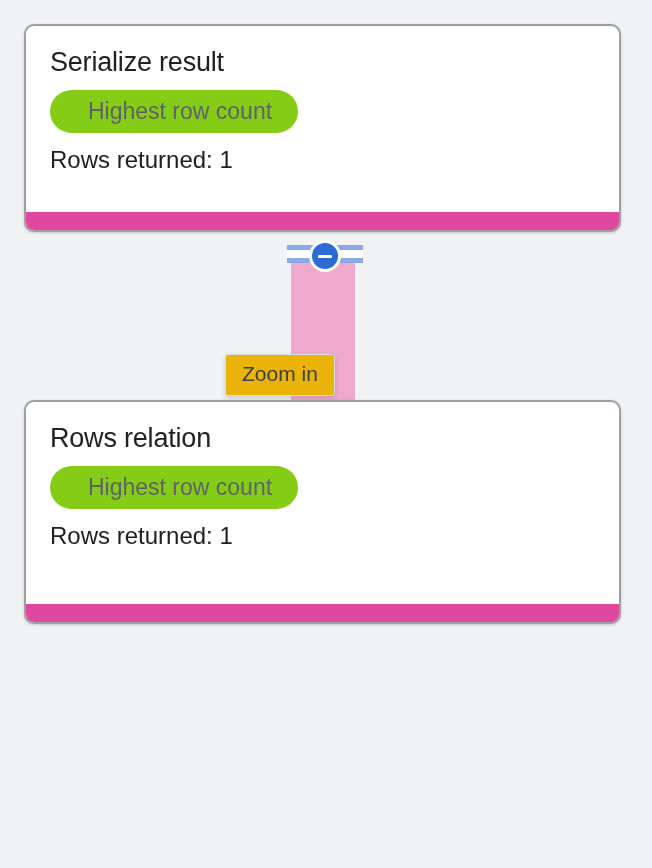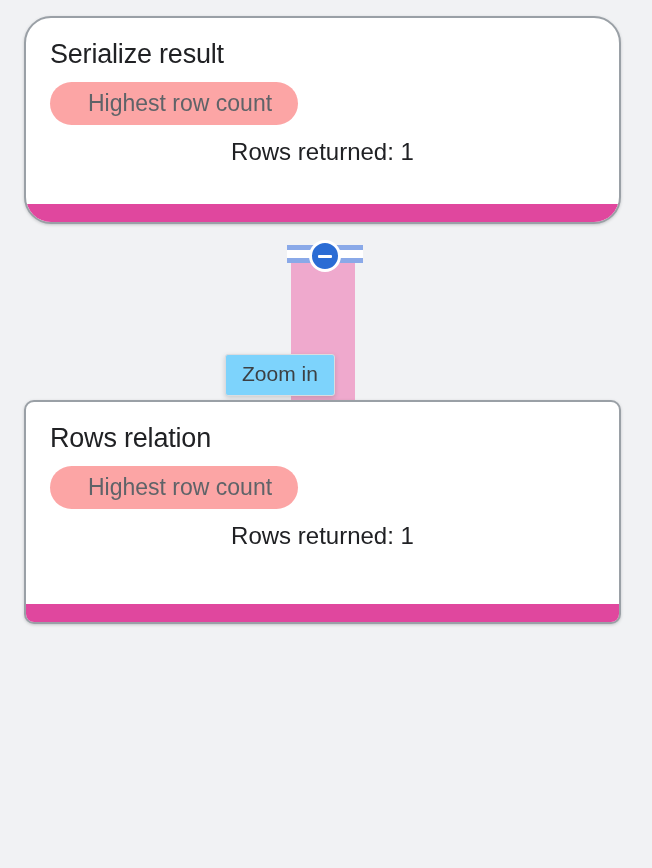--- a/index.html
+++ b/index.html
@@ -40,50 +40,48 @@
     color: #202124;
     font-weight: 400;
     letter-spacing: -0.2px;
     white-space: nowrap;
   }
   .chip {
     display: inline-block;
     margin-top: 12px;
     margin-left: 0px;
     padding: 8px 26px 9px 38px;
-    background: #fca5a5;
+    background: #84cc16;
     border-radius: 22px;
     font-size: 23px;
     line-height: 26px;
     color: #5f6368;
     white-space: nowrap;
   }
   .node-rows {
     margin-top: 13px;
     font-size: 24px;
     line-height: 28px;
     color: #202124;
     white-space: nowrap;
-    text-align: center;
   }
   .node-footer {
     position: absolute;
     left: 0;
     right: 0;
     bottom: 0;
     height: 18px;
     background: #e0479e;
   }
 
   #node-serialize {
     left: 24px;
-    top: 16px;
+    top: 24px;
     width: 597px;
     height: 208px;
-    border-radius: 27px;
   }
   #node-unit {
     left: 24px;
     top: 400px;
     width: 597px;
     height: 224px;
   }
 
   
   .edge {
@@ -151,21 +149,21 @@
     background: #ffffff;
     border-radius: 1px;
   }
 
   
   .tooltip {
     position: absolute;
     left: 225px;
     top: 354px;
     padding: 7px 16px 9px 16px;
-    background: #7dd3fc;
+    background: #eab308;
     border: 1px solid #dadce0;
     border-radius: 3px;
     box-shadow: 0 2px 5px rgba(60,64,67,0.22);
     font-size: 21px;
     line-height: 24px;
     color: #3c4043;
     white-space: nowrap;
     box-sizing: border-box;
   }
 </style>

